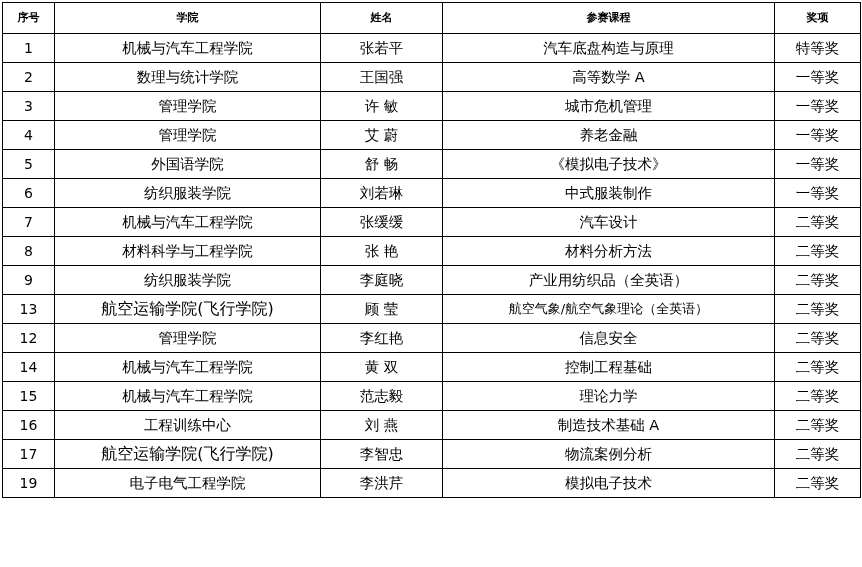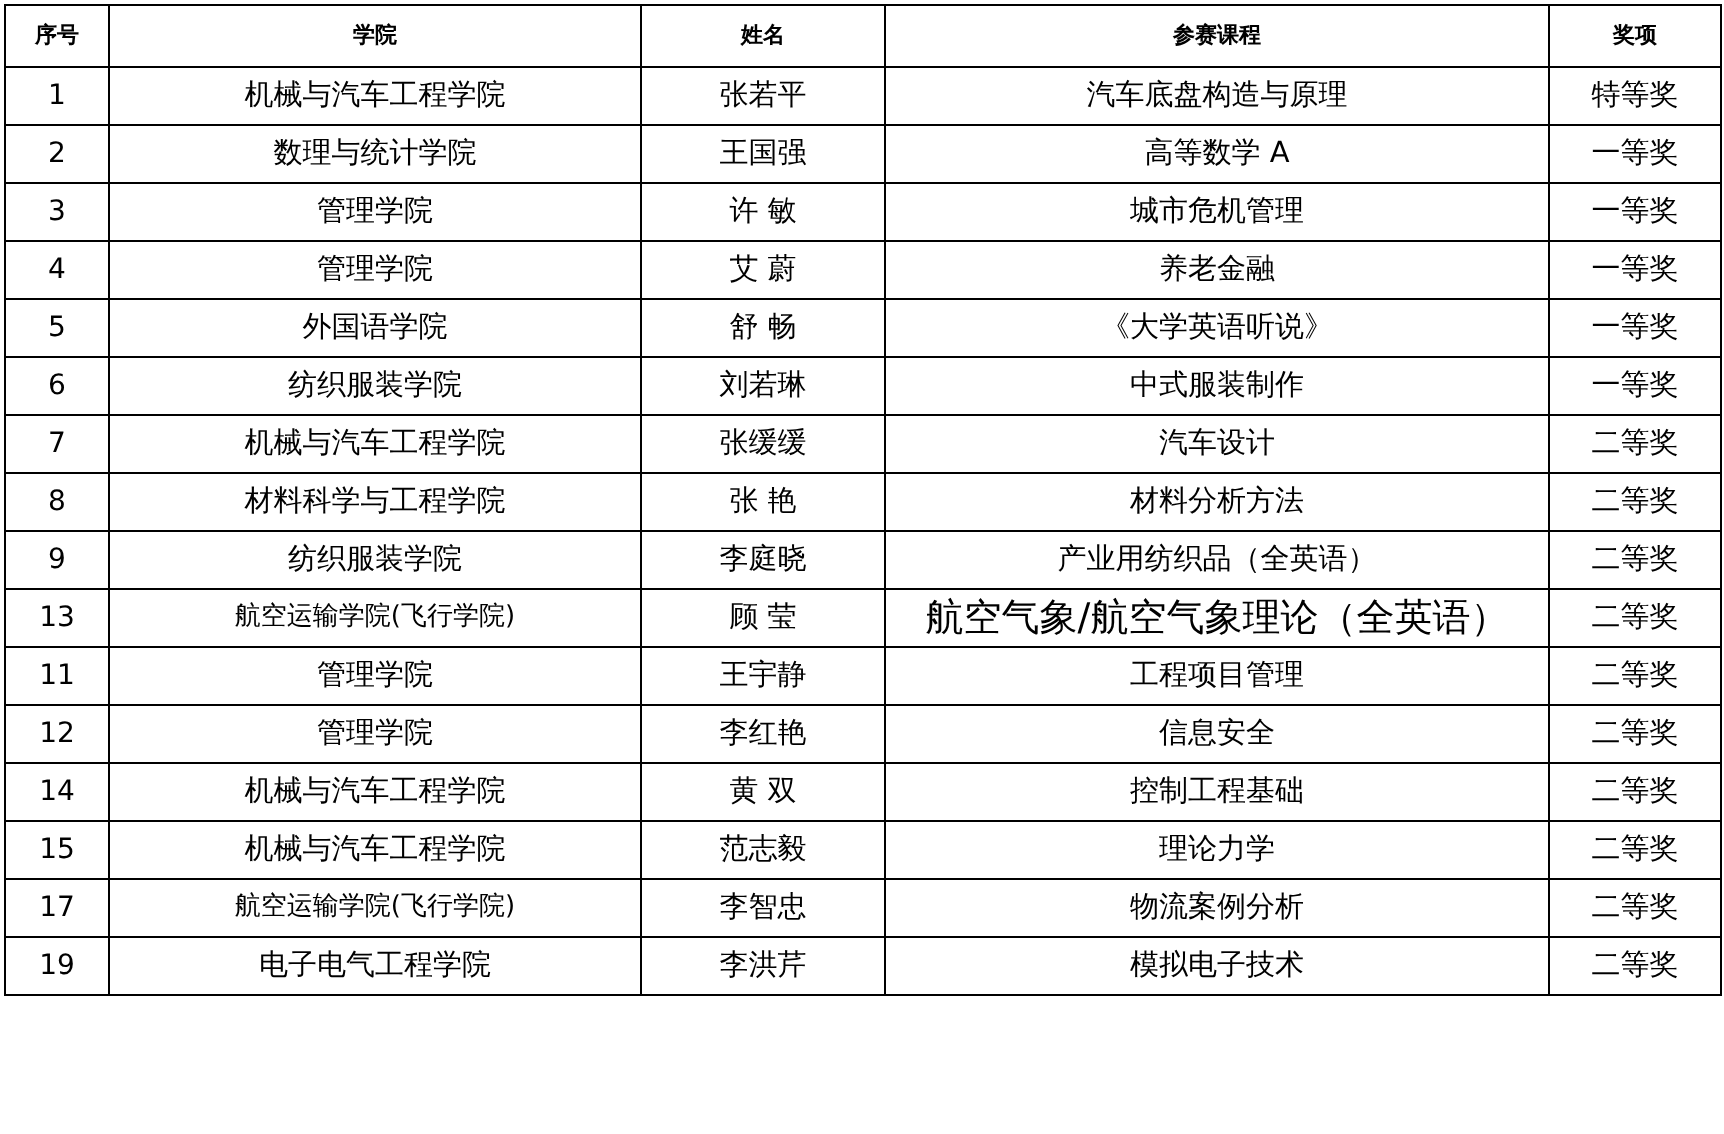--- a/index.html
+++ b/index.html
@@ -47,24 +47,24 @@
   table.award-table thead th {
     font-weight: bold;
     font-size: 11px;
     height: 30px;
     line-height: 30px;
   }
   table.award-table td.no {
     font-size: 14px;
   }
   table.award-table td.course.small {
-    font-size: 19px;
+    font-size: 13px;
   }
   table.award-table td.dept.small {
-    font-size: 13px;
+    font-size: 16px;
     margin-left: 44px;
   }
 </style>
 </head>
 <body>
 
 <div class="sheet">
   <table class="award-table">
     <colgroup>
       <col class="c-no">
@@ -108,21 +108,21 @@
         <td class="no">4</td>
         <td class="dept">管理学院</td>
         <td class="name">艾 蔚</td>
         <td class="course">养老金融</td>
         <td class="award">一等奖</td>
       </tr>
       <tr>
         <td class="no">5</td>
         <td class="dept">外国语学院</td>
         <td class="name">舒 畅</td>
-        <td class="course">《大学英语听说》</td>
+        <td class="course">《模拟电子技术》</td>
         <td class="award">一等奖</td>
       </tr>
       <tr>
         <td class="no">6</td>
         <td class="dept">纺织服装学院</td>
         <td class="name">刘若琳</td>
         <td class="course">中式服装制作</td>
         <td class="award">一等奖</td>
       </tr>
       <tr>
@@ -147,45 +147,45 @@
         <td class="award">二等奖</td>
       </tr>
       <tr>
         <td class="no">13</td>
         <td class="dept small">航空运输学院(飞行学院)</td>
         <td class="name">顾 莹</td>
         <td class="course small">航空气象/航空气象理论（全英语）</td>
         <td class="award">二等奖</td>
       </tr>
       <tr>
-        <td class="no">11</td>
-        <td class="dept">管理学院</td>
-        <td class="name">王宇静</td>
-        <td class="course">工程项目管理</td>
-        <td class="award">二等奖</td>
-      </tr>
-      <tr>
         <td class="no">12</td>
         <td class="dept">管理学院</td>
         <td class="name">李红艳</td>
         <td class="course">信息安全</td>
         <td class="award">二等奖</td>
       </tr>
       <tr>
         <td class="no">14</td>
         <td class="dept">机械与汽车工程学院</td>
         <td class="name">黄 双</td>
         <td class="course">控制工程基础</td>
         <td class="award">二等奖</td>
       </tr>
       <tr>
         <td class="no">15</td>
         <td class="dept">机械与汽车工程学院</td>
         <td class="name">范志毅</td>
         <td class="course">理论力学</td>
+        <td class="award">二等奖</td>
+      </tr>
+      <tr>
+        <td class="no">16</td>
+        <td class="dept">工程训练中心</td>
+        <td class="name">刘 燕</td>
+        <td class="course">制造技术基础 A</td>
         <td class="award">二等奖</td>
       </tr>
       <tr>
         <td class="no">17</td>
         <td class="dept small">航空运输学院(飞行学院)</td>
         <td class="name">李智忠</td>
         <td class="course">物流案例分析</td>
         <td class="award">二等奖</td>
       </tr>
       <tr>

